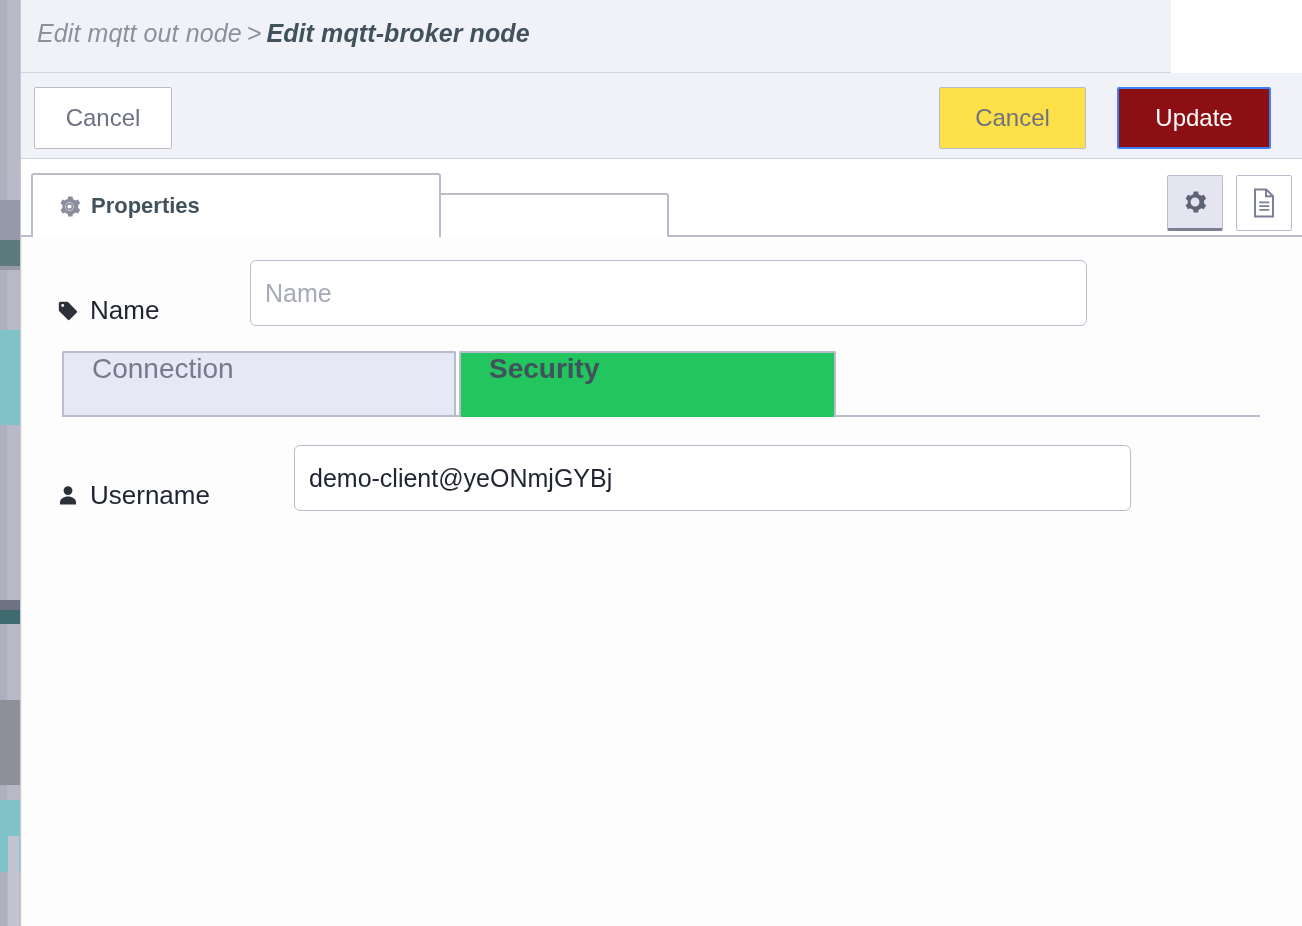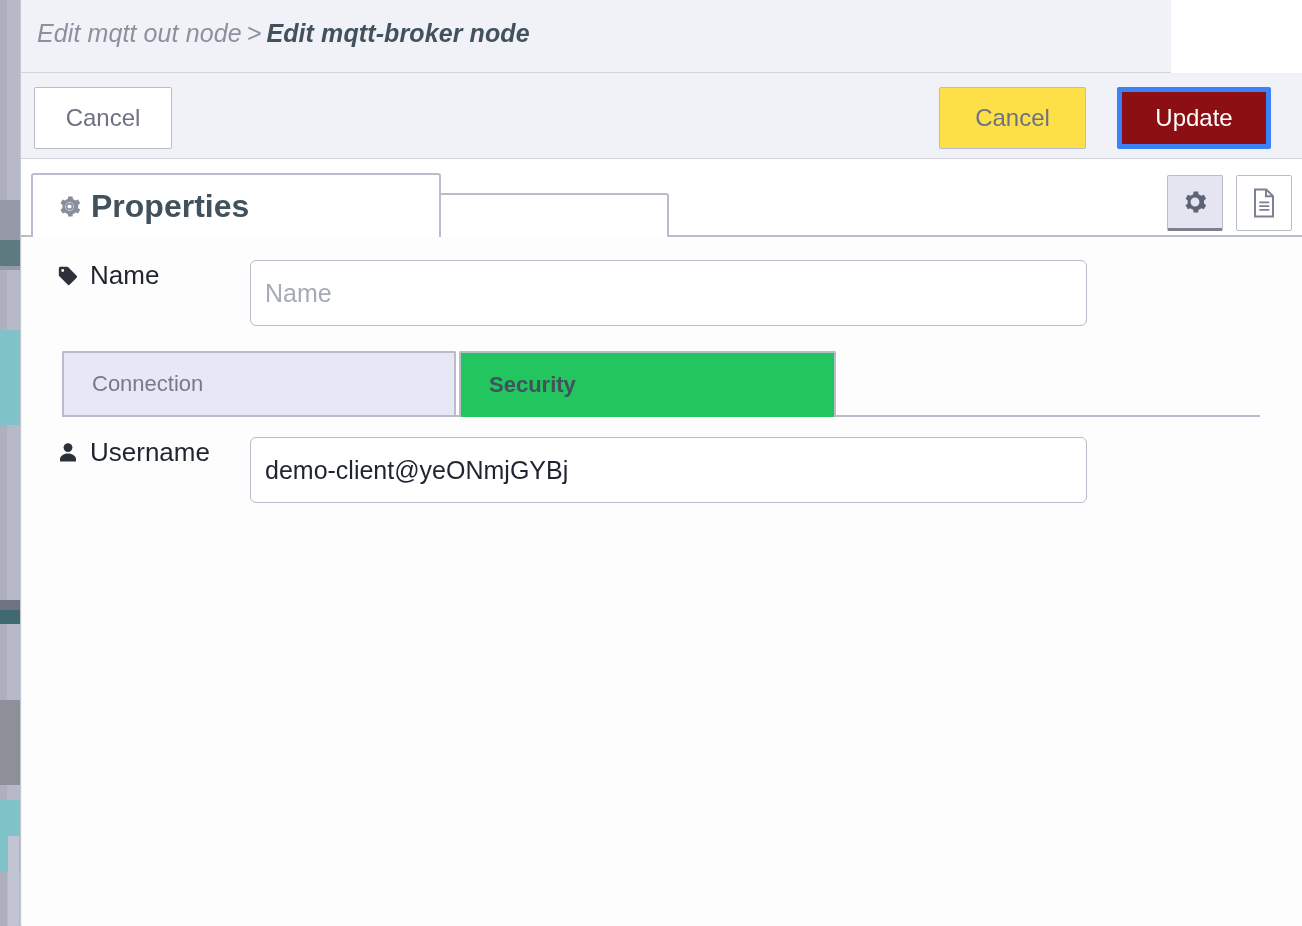--- a/index.html
+++ b/index.html
@@ -135,21 +135,21 @@
     background: #fde047;
     border: 1px solid #b9bcca;
     color: #6e7183;
   }
   .btn-update {
     left: 1096px;
     top: 14px;
     width: 154px;
     height: 62px;
     background: #8c1013;
-    border: 5px solid #3b82f6;
+    border: 2px solid #3b82f6;
     color: #ffffff;
   }
 
   
   .tabbar {
     position: absolute;
     left: 0; top: 159px;
     width: 1281px;
     height: 78px;
   }
@@ -171,21 +171,21 @@
     border: 2px solid #b9bcca;
     border-bottom: none;
     border-radius: 3px 3px 0 0;
     box-sizing: border-box;
     display: flex;
     align-items: center;
     z-index: 3;
     cursor: pointer;
   }
   .tab-properties-label {
-    font-size: 32px;
+    font-size: 22px;
     font-weight: 700;
     color: #41525d;
     margin-left: 9px;
   }
   .tab-gear {
     margin-left: 24px;
     display: inline-flex;
     align-items: center;
   }
   .tab-stub {
@@ -235,24 +235,24 @@
     border-left: 1px dotted #e7e7ee;
     box-sizing: border-box;
   }
 
   .form-row {
     position: absolute;
     left: 0;
     width: 1276px;
     height: 66px;
     display: flex;
-    align-items: flex-start;
+    align-items: flex-end;
   }
   .row-name     { top: 23px; }
-  .row-username { top: 200px; }
+  .row-username { top: 208px; gap: 44px; }
   .row-password { top: 300px; }
 
   .form-label {
     width: 228px;
     flex: 0 0 228px;
     padding-left: 34px;
     box-sizing: border-box;
     font-size: 26px;
     color: #1f2430;
     display: flex;
@@ -306,23 +306,22 @@
     background: #b9bcca;
   }
   .subtab {
     position: absolute;
     top: 0;
     height: 64px;
     box-sizing: border-box;
     border: 2px solid #b9bcca;
     border-bottom: none;
     display: flex;
-    align-items: center;
     padding-left: 28px;
-    font-size: 22px;
+    font-size: 28px;
     cursor: pointer;
     border-radius: 2px 2px 0 0;
   }
   .subtab.inactive {
     background: #e7e8f5;
     color: #767a8c;
     font-weight: 400;
   }
   .subtab.active {
     background: #22c55e;

